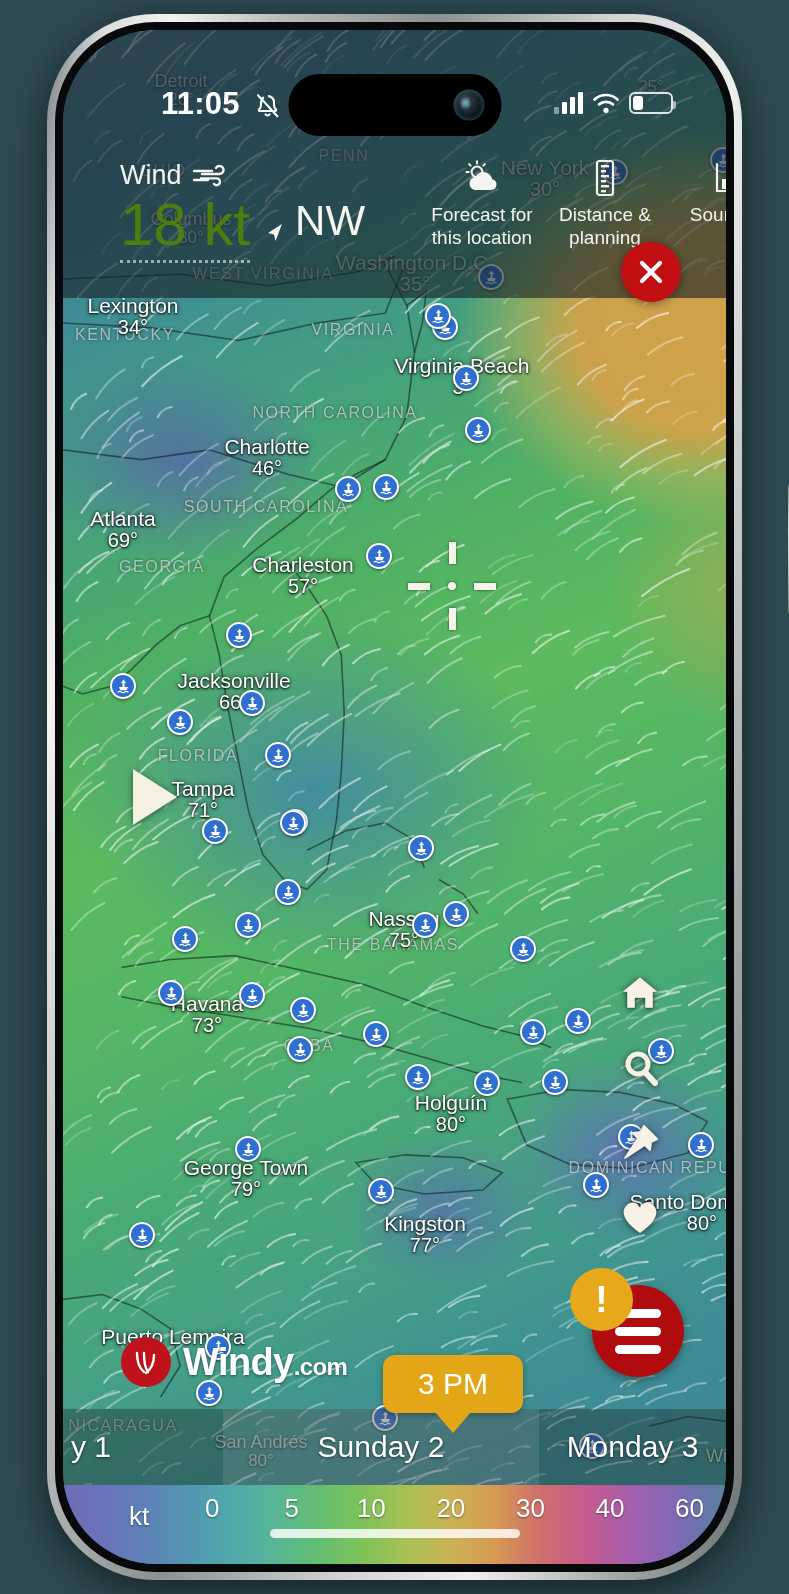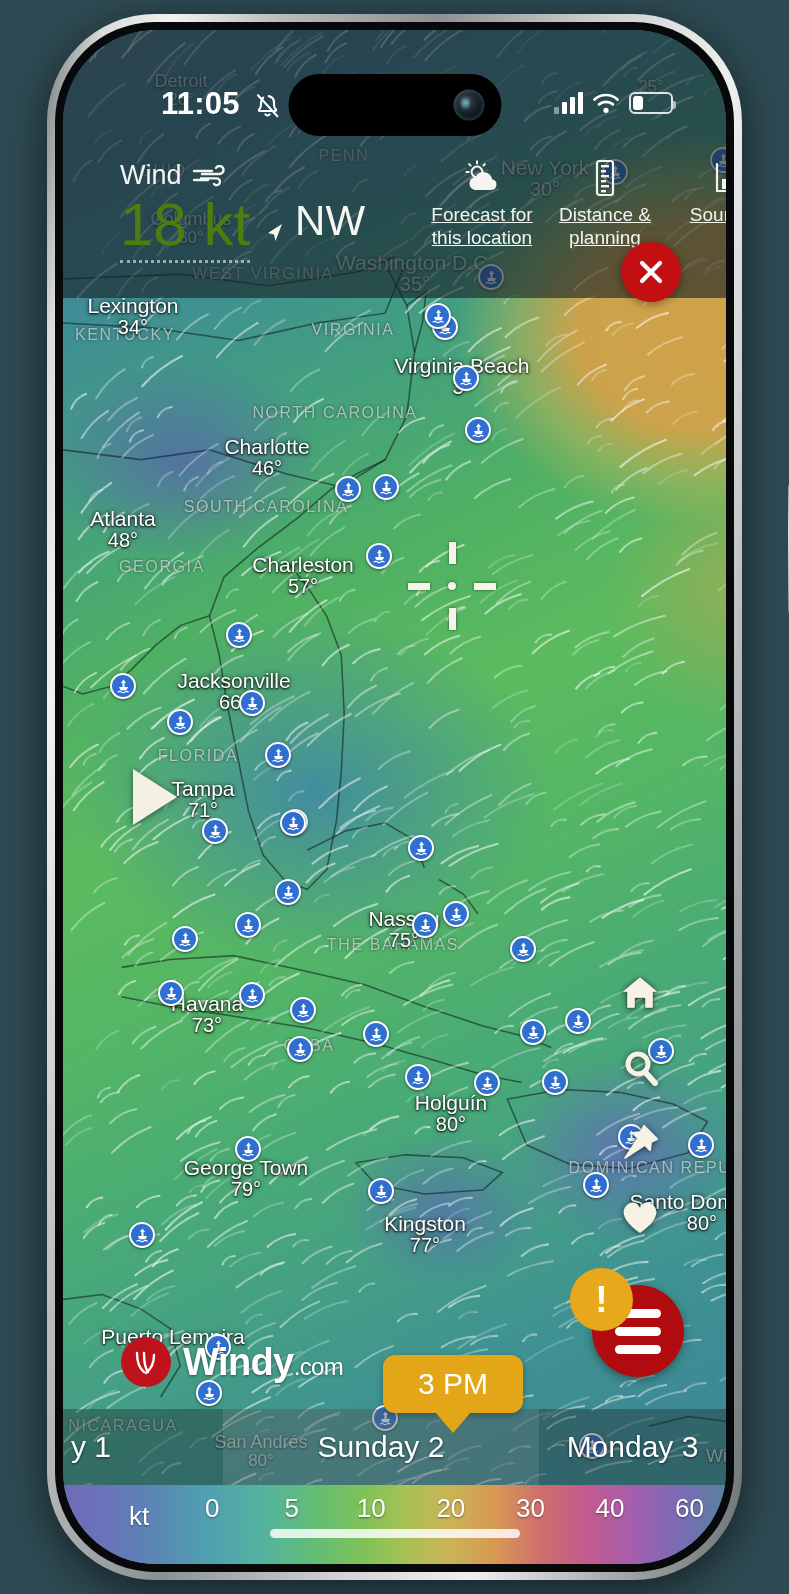--- a/index.html
+++ b/index.html
@@ -182,21 +182,21 @@
   #wind-arrow { width: 22px; height: 24px; }
   #wind-dir { font-size: 42px; color: #f7f7f2; font-weight: 400; }
 
   .hdr-action {
     position: absolute; top: 128px;
     display: flex; flex-direction: column; align-items: center;
     width: 150px; margin-left: -75px;
     color: #f4f5f0; text-align: center;
   }
   .hdr-action .ico { height: 40px; display:flex; align-items:center; justify-content:center; }
-  .hdr-action .txt { font-size: 19px; line-height: 1.22; margin-top: 5px; font-weight: 400; text-decoration: underline; }
+  .hdr-action .txt { font-size: 19px; line-height: 1.22; margin-top: 5px; font-weight: 400; }
   #act-forecast { left: 419px; }
   #act-distance { left: 542px; }
   #act-sounding { left: 667px; }
 
   #close-button {
     position: absolute; right: 45px; top: 212px;
     width: 60px; height: 60px; border-radius: 50%;
     background: #c10f12; z-index: 26;
     display:flex; align-items:center; justify-content:center;
     box-shadow: 0 2px 8px rgba(0,0,0,.4);
@@ -243,21 +243,21 @@
   }
   #windy-mark {
     width: 50px; height: 50px; border-radius: 50%;
     background: #c0121a; display:flex; align-items:center; justify-content:center;
   }
   #windy-mark svg { width: 32px; height: 32px; }
   #windy-text {
     font-size: 38px; color: #fff; font-weight: 700; letter-spacing: -.6px;
     text-shadow: 0 1px 3px rgba(0,0,0,.5);
   }
-  #windy-tld { font-size: 24px; font-weight: 400; }
+  #windy-tld { font-size: 24px; font-weight: 700; }
 
   
   #timeline {
     position: absolute; left: 0; right: 0; top: 1379px; height: 76px;
     background: rgba(30,40,40,.38);
     display: flex; align-items: flex-end; z-index: 21;
   }
   .tl-day {
     height: 100%; display:flex; align-items:center;
     color: #fff; font-size: 30px; font-weight: 400;
@@ -1304,21 +1304,21 @@
             <div class="lbl" style="left: 399px; top: 325px;">
               <span class="city">Virginia Beach</span>
               <span class="temp">3°</span>
             </div>
             <div class="lbl" style="left: 204px; top: 406px;">
               <span class="city">Charlotte</span>
               <span class="temp">46°</span>
             </div>
             <div class="lbl" style="left: 60px; top: 478px;">
               <span class="city">Atlanta</span>
-              <span class="temp">48°</span>
+              <span class="temp">69°</span>
             </div>
             <div class="lbl" style="left: 240px; top: 524px;">
               <span class="city">Charleston</span>
               <span class="temp">57°</span>
             </div>
             <div class="lbl" style="left: 171px; top: 640px;">
               <span class="city">Jacksonville</span>
               <span class="temp">66°</span>
             </div>
             <div class="lbl" style="left: 140px; top: 748px;">

